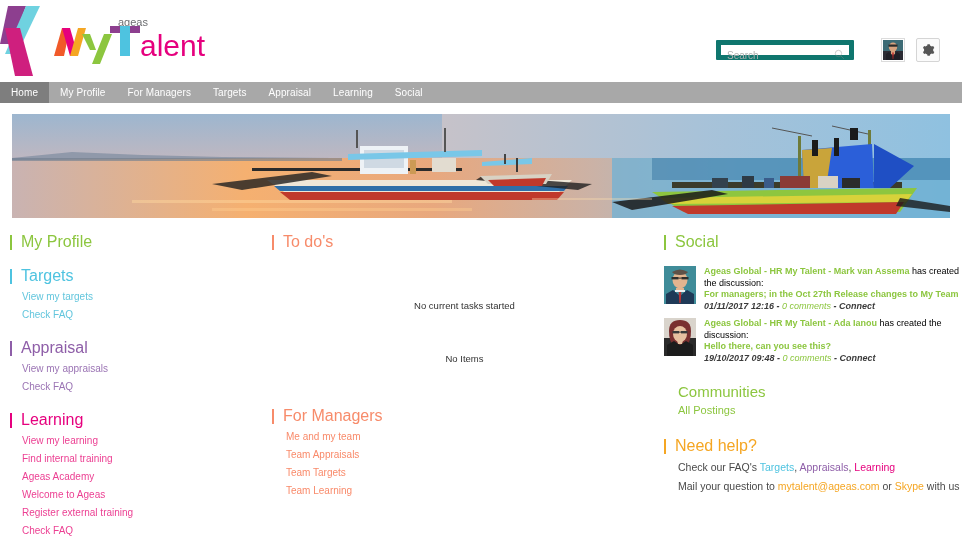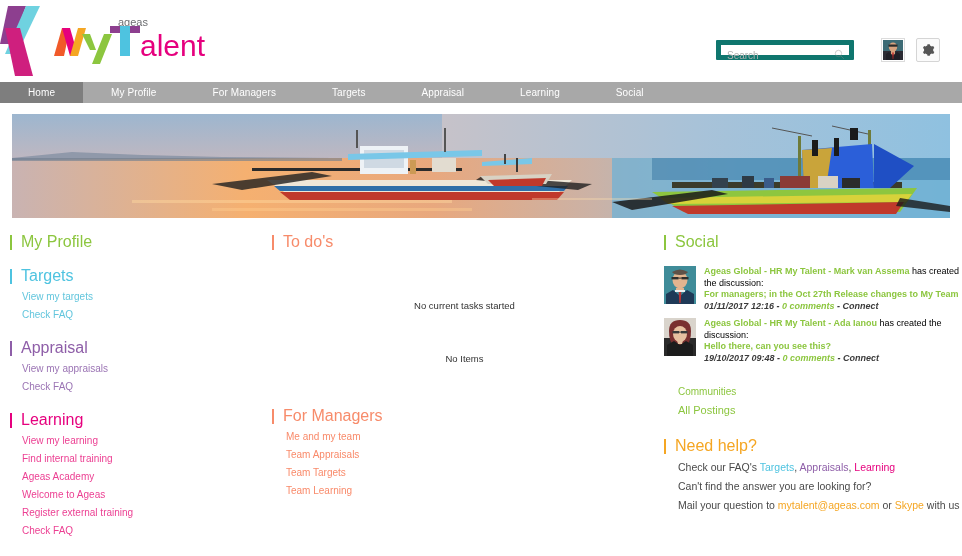--- a/index.html
+++ b/index.html
@@ -29,21 +29,21 @@
   .avatar-btn { position: absolute; right: 57px; top: 38px; width: 24px; height: 24px;
     border: 1px solid #dcdcdc; background:#fff; padding: 1px; overflow: hidden; }
   .gear-btn { position: absolute; right: 22px; top: 38px; width: 24px; height: 24px;
     border: 1px solid #d5d5d5; background: #fbfbfb; border-radius: 2px; cursor: pointer; }
   .gear-btn svg { position: absolute; left: 4px; top: 4px; }
 
   
   .nav { position: absolute; left: 0; top: 82px; width: 962px; height: 21px;
     background: #a8a8a8; }
   .nav ul { list-style: none; margin: 0; padding: 0; display: flex; height: 100%; }
-  .nav li { display: flex; align-items: center; height: 100%; padding: 0 28px;
+  .nav li { display: flex; align-items: center; height: 100%; padding: 0 11px;
     font-size: 10px; color: #ffffff; cursor: pointer; letter-spacing: .1px; }
   .nav li.active { background: #7e7e7e; }
 
   
   .banner { position: absolute; left: 12px; top: 114px; width: 938px; height: 104px;
     overflow: hidden; }
   .banner svg { display:block; }
 
   
   .cols { position: absolute; left: 0; top: 232px; width: 962px; height: 324px; }
@@ -69,21 +69,21 @@
   .fm-links a { padding-left: 14px; }
 
   
   .post { display: flex; margin-bottom: 6px; }
   .post-avatar { width: 32px; height: 38px; flex: 0 0 32px; margin-right: 8px; overflow: hidden;
      background:#2a4b57; }
   .post-body { font-size: 9px; line-height: 11.5px; }
   .post-title { font-weight: bold; color: #8cc63f; }
   .post-subject { font-weight: bold; color: #8cc63f; display: block; }
   .post-meta { font-style: italic; color: #3b3b3b; font-weight: bold; }
-  .post-meta .cmt { color: #8cc63f; font-weight: bold; }
+  .post-meta .cmt { color: #8cc63f; font-weight: normal; }
   .post-meta .connect { color: #3b3b3b; font-weight: bold; font-style: italic; }
 
   .social-links { margin-top: 18px; }
   .social-links a { padding-left: 14px; font-size: 11px; line-height: 19px; }
 
   .help-line { font-size: 10.5px; line-height: 19px; color: #4a4a4a; padding-left: 14px; }
   .help-line a { text-decoration: none; cursor: pointer; }
 </style>
 </head>
 <body>
@@ -356,29 +356,28 @@
             </div>
             <div class="post-body">
               <span class="post-title">Ageas Global - HR My Talent - Ada Ianou</span><span class="plain"> has created the discussion:</span>
               <span class="post-subject">Hello there, can you see this?</span>
               <span class="post-meta"><span>19/10/2017 09:48</span> - <span class="cmt">0 comments</span> - <span class="connect">Connect</span></span>
             </div>
           </div>
         </div>
 
         <div class="social-links">
-          <a class="lnk" style="color:#8cc63f;padding-left:14px;font-size:10px;line-height:19px">Communities</a>
+          <a class="lnk" style="color:#8cc63f;padding-left:14px;font-size:15px;line-height:19px">Communities</a>
           <a class="lnk" style="color:#8cc63f;padding-left:14px;font-size:11px;line-height:19px">All Postings</a>
         </div>
       </div>
 
       <div class="block" style="margin-top:16px">
         <h2 class="sec-head" style="color:#f5a623">Need help?</h2>
 
         <div class="help-line"><span>Check our FAQ's </span><a style="color:#4ec3e0">Targets</a>, <a style="color:#8e5ea8">Appraisals</a>, <a style="color:#e6007e">Learning</a></div>
 
-        <div class="help-line">Can't find the answer you are looking for?</div>
 
         <div class="help-line"><span>Mail your question to </span><a style="color:#f5a623">mytalent@ageas.com</a><span> or </span><a style="color:#f5a623">Skype</a><span> with us</span></div>
       </div>
     </div>
   </div>
 </div>
 
 </body></html>

